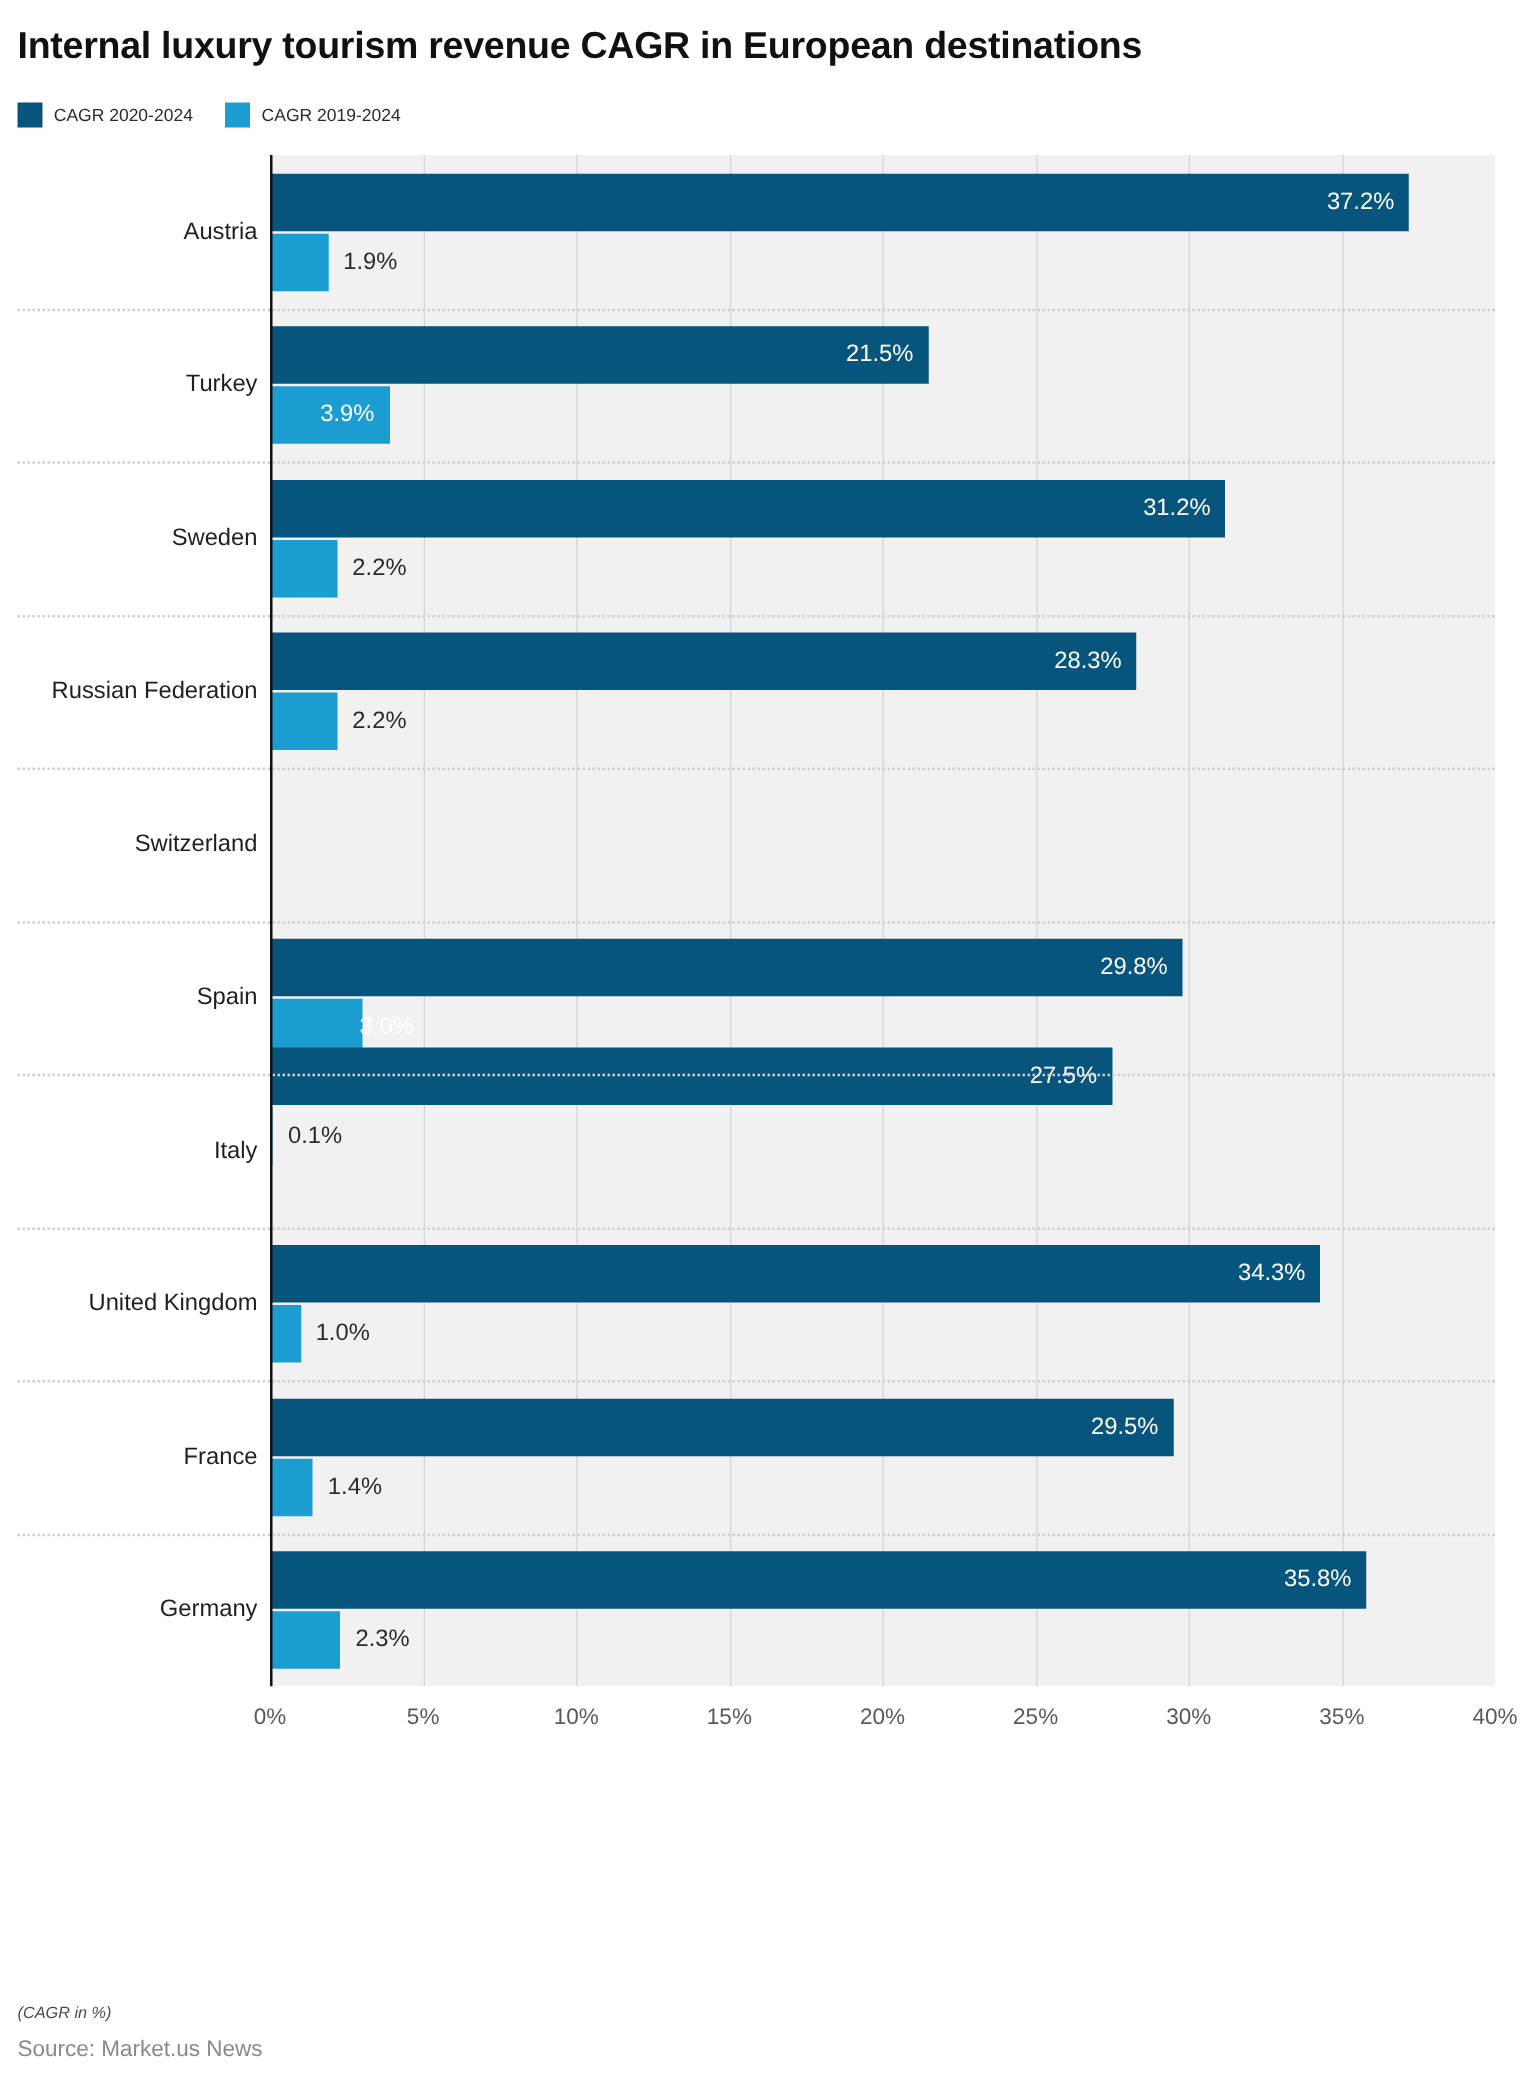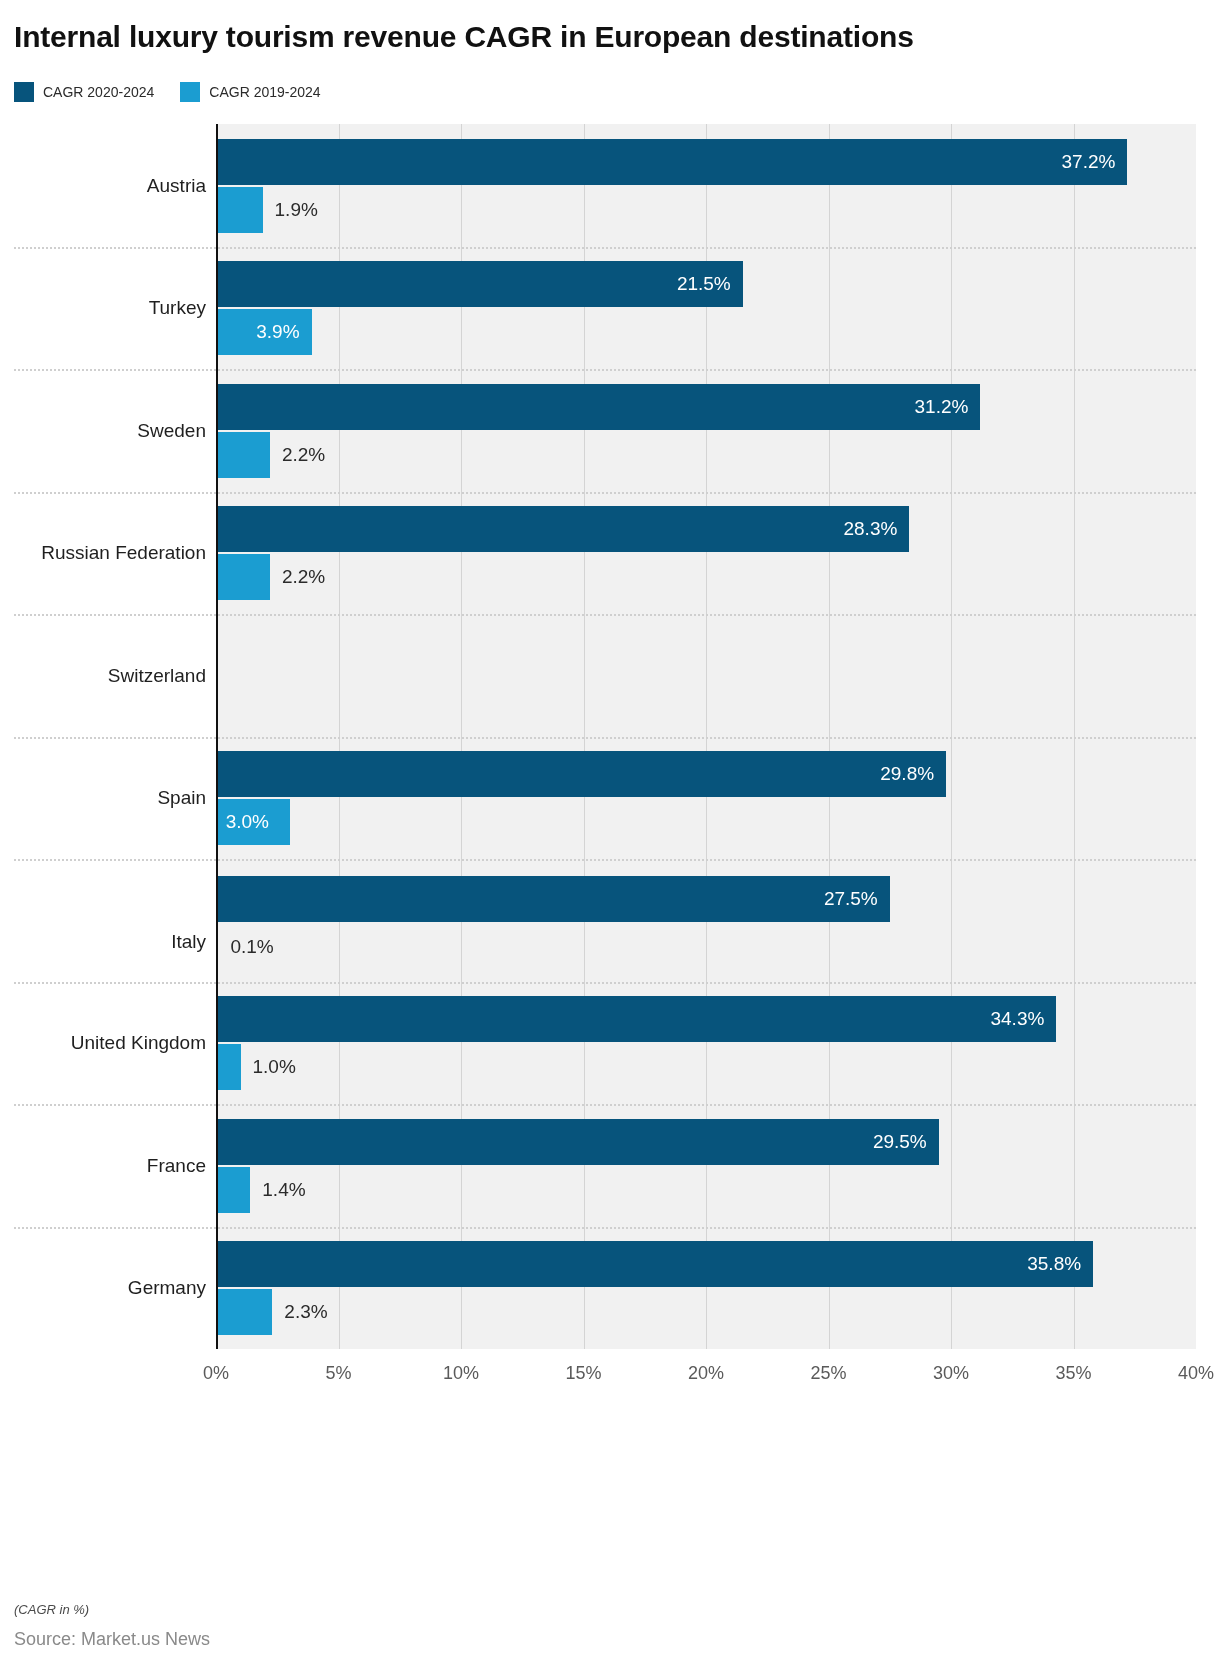--- a/index.html
+++ b/index.html
@@ -211,21 +211,21 @@
   </div>
 
   <div class="chart">
     <div class="cat-col" id="cat-col">
         <div class="cat-label" style="top: 61.25px;">Austria</div>
         <div class="cat-label" style="top: 183.75px;">Turkey</div>
         <div class="cat-label" style="top: 306.25px;">Sweden</div>
         <div class="cat-label" style="top: 428.75px;">Russian Federation</div>
         <div class="cat-label" style="top: 551.25px;">Switzerland</div>
         <div class="cat-label" style="top: 673.75px;">Spain</div>
-        <div class="cat-label" style="top: 796.25px; margin-top: 21px;">Italy</div>
+        <div class="cat-label" style="top: 796.25px;">Italy</div>
         <div class="cat-label" style="top: 918.75px;">United Kingdom</div>
         <div class="cat-label" style="top: 1041.25px;">France</div>
         <div class="cat-label" style="top: 1163.75px;">Germany</div>
       </div>
     <div class="plot-wrap">
       <div class="plot" id="plot">
           <div class="gridline" style="left: 122.5px;"></div>
           <div class="gridline" style="left: 245px;"></div>
           <div class="gridline" style="left: 367.5px;"></div>
           <div class="gridline" style="left: 490px;"></div>
@@ -272,24 +272,24 @@
               <span class="bar-value outside" style="left: 65.9px;">2.2%</span>
             </div>
           </div>
           <div class="group" style="top: 612.5px; height: 122.5px;">
             <div class="bar-row" style="top: 14.25px; width: 980px;">
               <div class="bar bar-dark" style="width: 730.1px;"></div>
               <span class="bar-value inside" style="right: 261.9px;">29.8%</span>
             </div>
             <div class="bar-row" style="top: 62.25px; width: 980px;">
               <div class="bar bar-light" style="width: 73.5px;"></div>
-              <span class="bar-value inside" style="right: 927px; text-align: center;">3.0%</span>
-            </div>
-          </div>
-          <div class="group" style="top: 737px; height: 122.5px;">
+              <span class="bar-value inside" style="right: 865px; text-align: center;">3.0%</span>
+            </div>
+          </div>
+          <div class="group" style="top: 699px; height: 122.5px;">
             <div class="bar-row" style="top: 14.25px; width: 980px;">
               <div class="bar bar-dark" style="width: 673.75px;"></div>
               <span class="bar-value inside" style="right: 318.25px;">27.5%</span>
             </div>
             <div class="bar-row" style="top: 62.25px; width: 980px;">
               <div class="bar bar-light" style="width: 2.45px;"></div>
               <span class="bar-value outside" style="left: 14.45px;">0.1%</span>
             </div>
           </div>
           <div class="group" style="top: 857.5px; height: 122.5px;">

